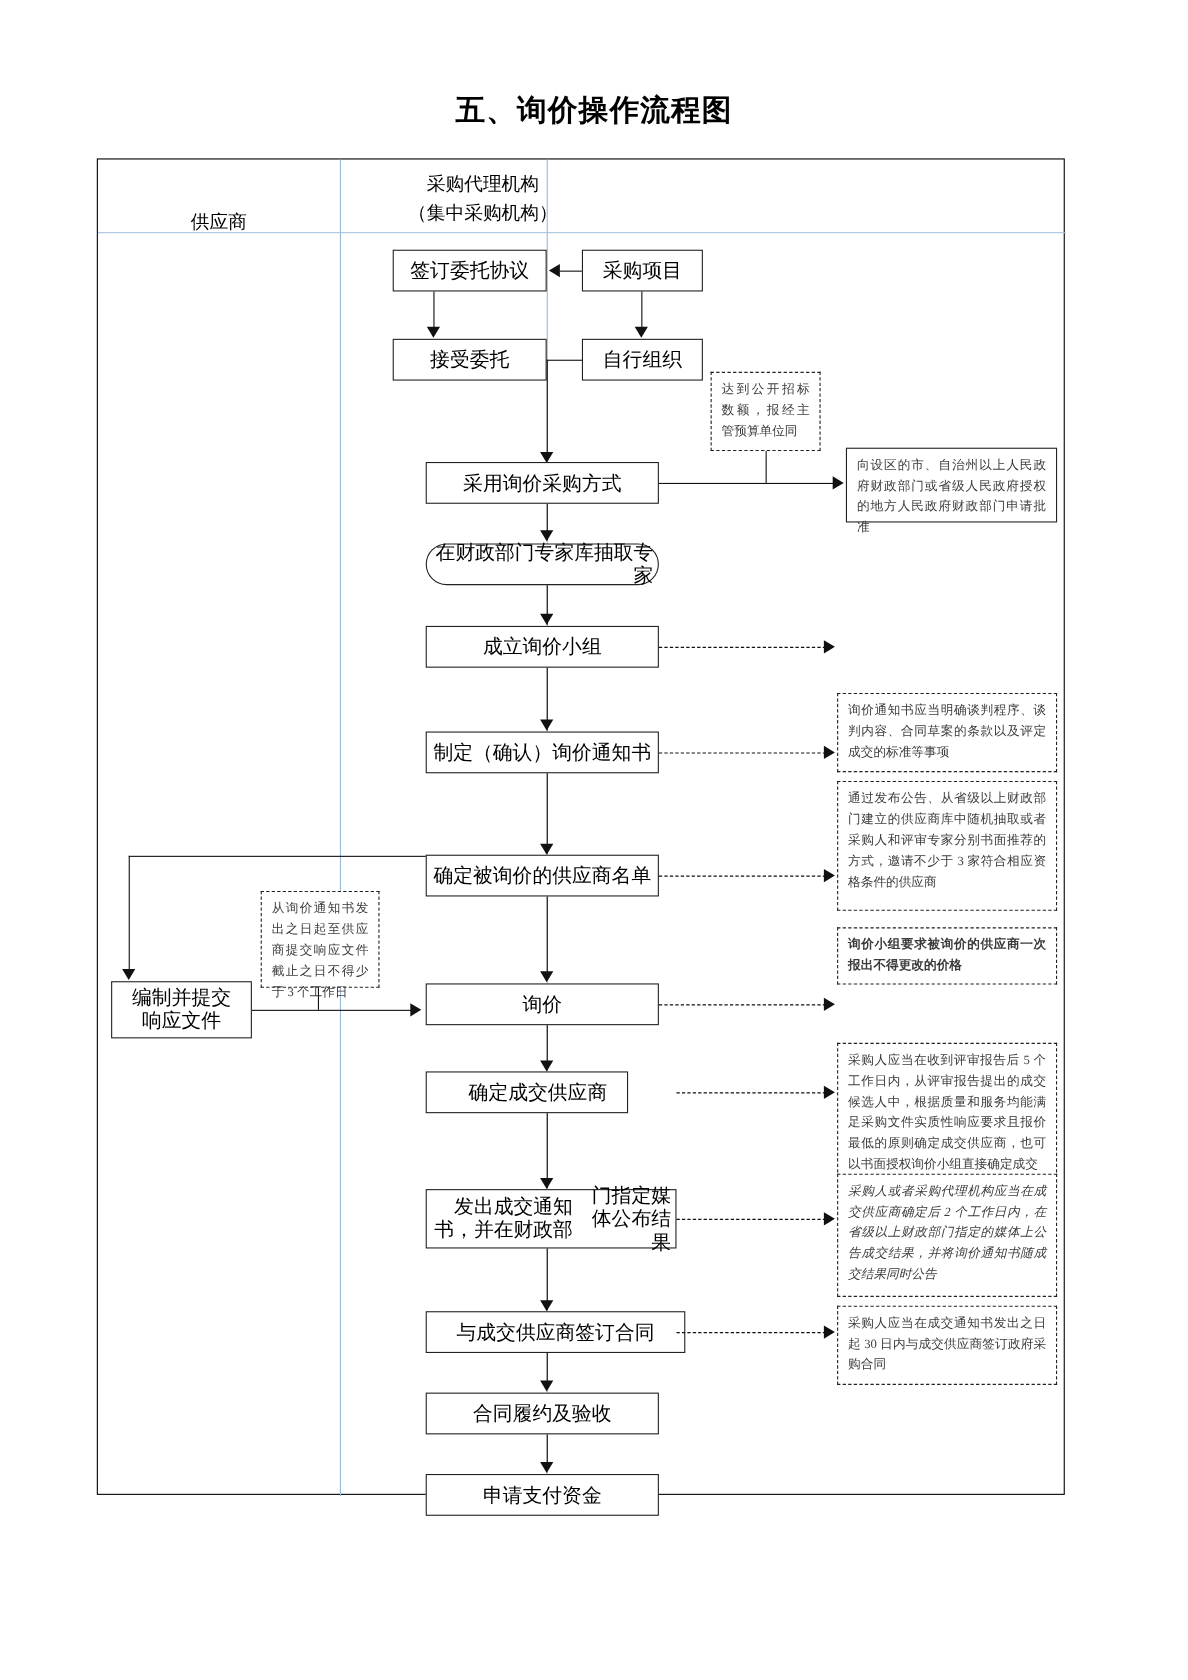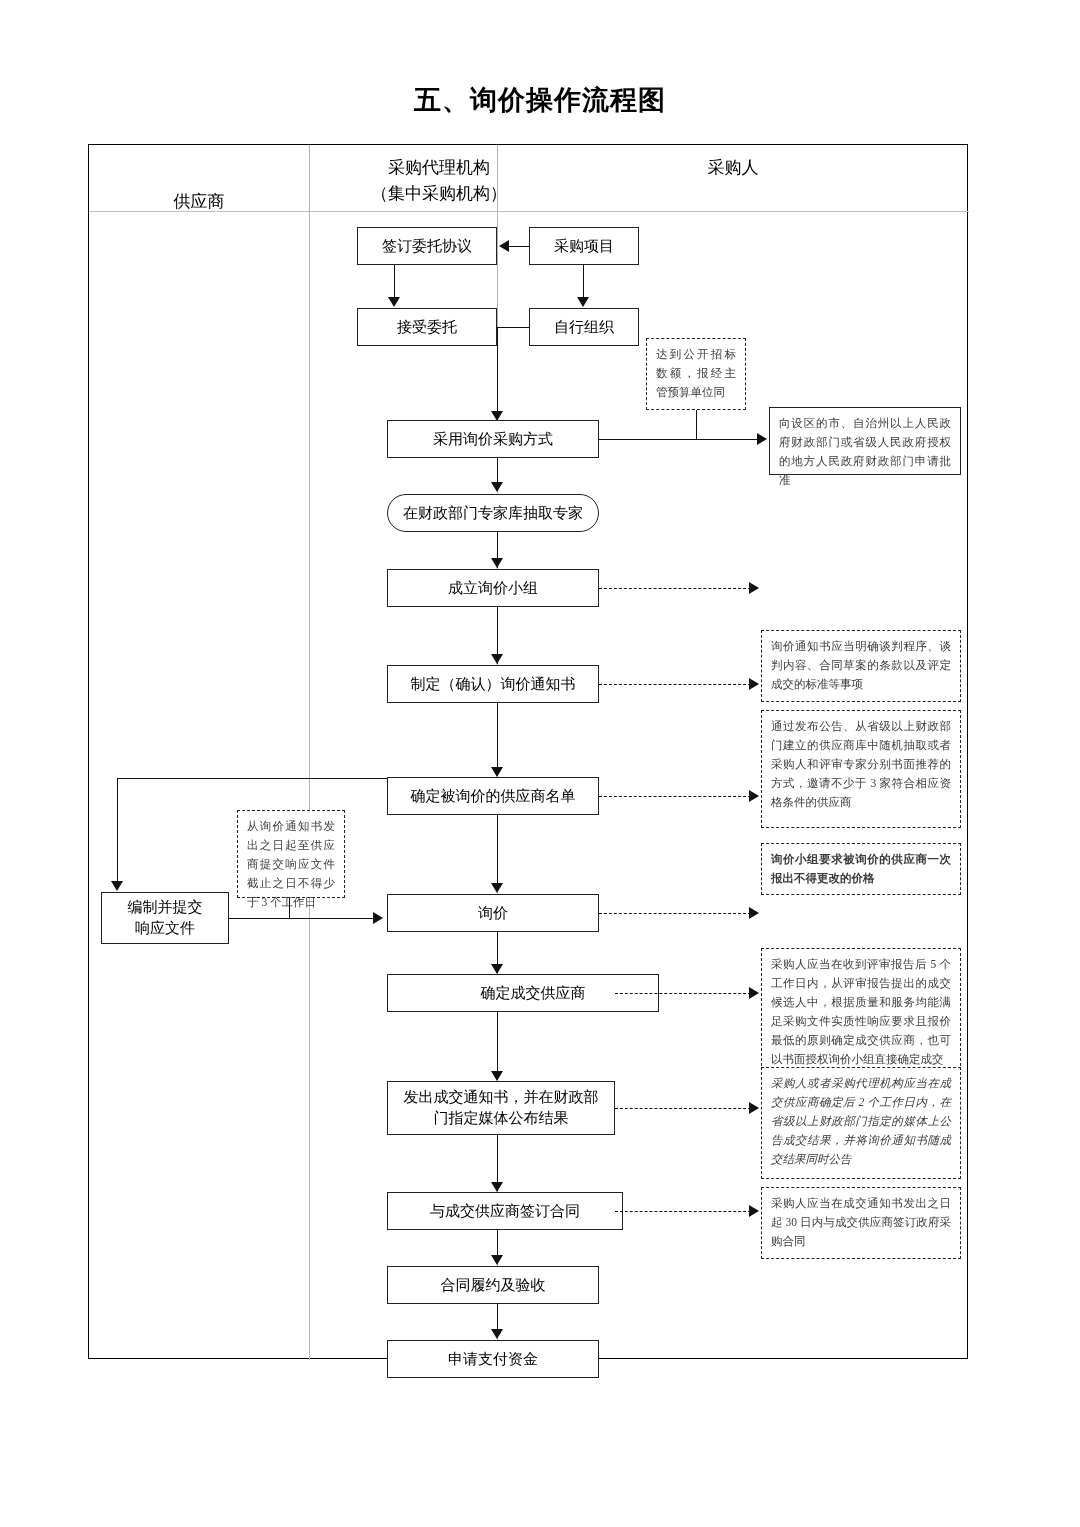--- a/index.html
+++ b/index.html
@@ -17,21 +17,21 @@
     border:1.6px solid #000;box-sizing:border-box;
   }
   .lane-div{position:absolute;top:0;width:0;border-left:1px solid #9cb9d6;height:1215px;}
   .hdr-rule{position:absolute;left:0;top:66px;width:880px;height:0;border-top:1px solid #a9c4de;}
   .hdr{
     position:absolute;top:10px;text-align:center;font-size:17px;line-height:26px;
   }
   .box{
     position:absolute;box-sizing:border-box;border:1.5px solid #222;background:#fff;
     display:flex;align-items:center;justify-content:center;text-align:right;
-    font-size:15px;line-height:21px;padding:2px 4px;
+    font-size:18px;line-height:21px;padding:2px 4px;
   }
   .note{
     position:absolute;box-sizing:border-box;border:1.4px dashed #222;background:#fff;
     font-size:11.5px;line-height:19px;padding:6px 9px;text-align:justify;
     color:#3b3b3b;
   }
   .solidnote{
     position:absolute;box-sizing:border-box;border:1.4px solid #222;background:#fff;
     font-size:11.5px;line-height:19px;padding:6px 9px;text-align:justify;color:#3b3b3b;
   }
@@ -56,23 +56,20 @@
   <div class="lane-div" style="left:408px;"></div>
   <div class="hdr-rule"></div>
 
   <div class="hdr" style="left:0px;width:220px;margin-top:34px;">
     <span>供应商</span>
   </div>
   <div class="hdr" style="left:220px;width:188px;margin-left:36px;">
     <div>采购代理机构</div>
     <div>（集中采购机构）</div>
   </div>
-  <div class="hdr" style="left:408px;width:472px;">
-    <span>采购人</span>
-  </div>
 
   <div class="box" style="left:268px;top:82px;width:140px;height:38px;">
     <span>签订委托协议</span>
   </div>
   <div class="box" style="left:440px;top:82px;width:110px;height:38px;">
     <span>采购项目</span>
   </div>
 
   <div class="h" style="left:420px;top:101px;width:20px;"></div>
   <div class="arw-l" style="left:410px;top:95px;"></div>
@@ -168,32 +165,32 @@
     <span>询价</span>
   </div>
   <div class="dh" style="left:510px;top:768px;width:152px;"></div>
   <div class="arw-r" style="left:660px;top:762px;"></div>
   <div class="note" style="left:672px;top:698px;width:200px;height:52px;font-weight:bold;">
     <span>询价小组要求被询价的供应商一次报出不得更改的价格</span>
   </div>
 
   <div class="v" style="left:408px;top:787px;height:41px;"></div>
   <div class="arw-d" style="left:402px;top:819px;"></div>
-  <div class="box" style="left:298px;top:829px;width:272px;height:38px;padding-left:24px;">
+  <div class="box" style="left:298px;top:829px;width:184px;height:38px;padding-left:24px;">
     <span>确定成交供应商</span>
   </div>
   <div class="dh" style="left:526px;top:848px;width:136px;"></div>
   <div class="arw-r" style="left:660px;top:842px;"></div>
   <div class="note" style="left:672px;top:803px;width:200px;height:128px;">
     <span>采购人应当在收到评审报告后 5 个工作日内，从评审报告提出的成交候选人中，根据质量和服务均能满足采购文件实质性响应要求且报价最低的原则确定成交供应商，也可以书面授权询价小组直接确定成交</span>
   </div>
 
   <div class="v" style="left:408px;top:867px;height:68px;"></div>
   <div class="arw-d" style="left:402px;top:926px;"></div>
-  <div class="box" style="left:298px;top:936px;width:228px;height:54px;flex-direction:column;">
+  <div class="box" style="left:298px;top:936px;width:228px;height:54px;flex-direction:row;">
     <span>发出成交通知书，并在财政部</span>
     <span>门指定媒体公布结果</span>
   </div>
   <div class="dh" style="left:526px;top:963px;width:136px;"></div>
   <div class="arw-r" style="left:660px;top:957px;"></div>
   <div class="note" style="left:672px;top:922px;width:200px;height:112px;font-style:italic;">
     <span>采购人或者采购代理机构应当在成交供应商确定后 2 个工作日内，在省级以上财政部门指定的媒体上公告成交结果，并将询价通知书随成交结果同时公告</span>
   </div>
 
   <div class="v" style="left:408px;top:990px;height:56px;"></div>

